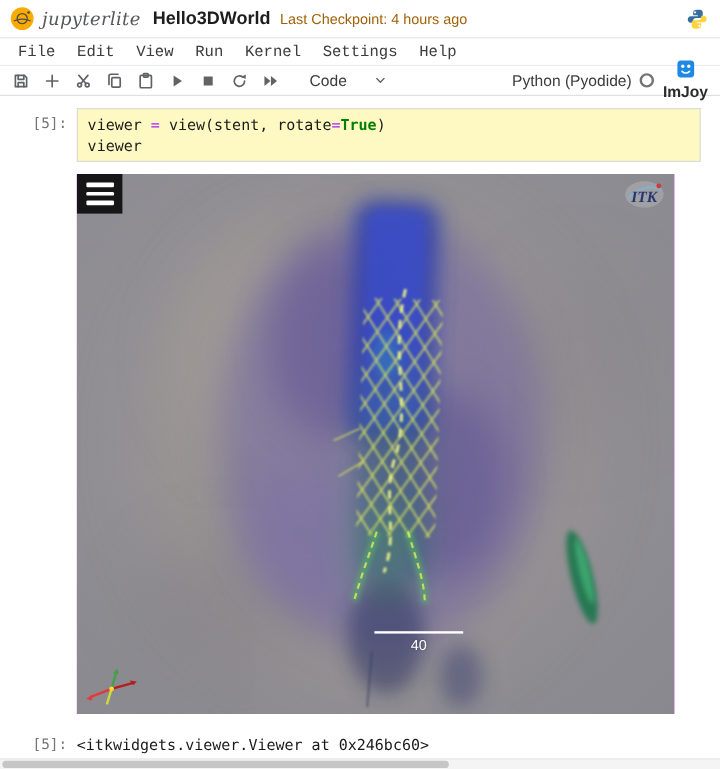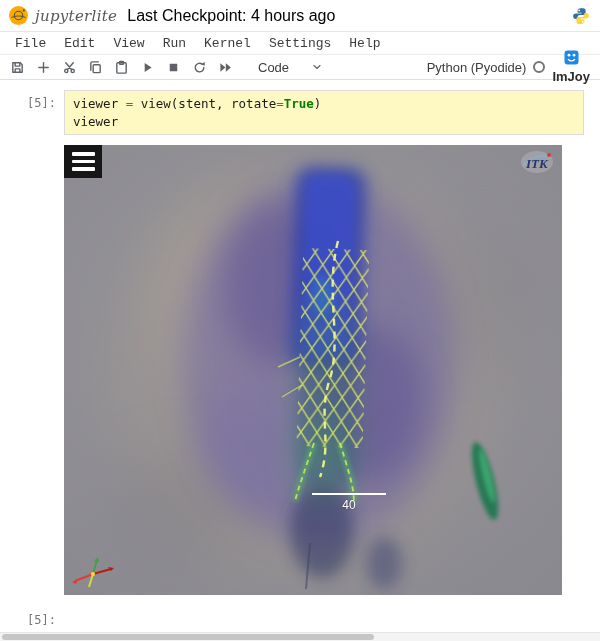--- a/index.html
+++ b/index.html
@@ -14,21 +14,21 @@
     display:flex; align-items:center; height:32px;
     padding:0 10px 0 8px; border-bottom:1px solid #e7e7e7; gap:10px;
   }
   .logo{ display:flex; align-items:center; gap:6px; cursor:pointer; }
   .logo-text{
     font-family:"DejaVu Serif", serif; font-style:italic;
     font-size:15px; color:#55575a; letter-spacing:.3px;
   }
   .title-group{ display:flex; align-items:baseline; gap:8px; }
   .nb-title{ font-size:15px; font-weight:bold; color:#1d1d1d; }
-  .checkpoint{ font-size:16px; color:#000000; }
+  .checkpoint{ font-size:12px; color:#a16207; }
   .topbar-right{ margin-left:auto; display:flex; align-items:center; }
 
   
   .menubar{
     display:flex; align-items:center; height:22px; padding:0 6px;
   }
   .menu-item{
     font-size:13px; color:#3c3c3c; padding:2px 9px; cursor:pointer;font-family:Liberation Mono, monospace;
   }
 
@@ -78,21 +78,21 @@
   .scene{ position:absolute; left:0; top:0; }
   .hamburger{
     position:absolute; left:0; top:0; width:38px; height:33px;
     background:#161616; display:flex; flex-direction:column;
     justify-content:center; align-items:center; gap:4px; cursor:pointer;
   }
   .hamburger .bar{ width:23px; height:3.5px; background:#ffffff; border-radius:1px; }
   .itk-logo{
     position:absolute; top:4px; right:8px; width:34px; height:26px;
   }
-  .scalebar{ position:absolute; left:248px; top:348px; width:74px; text-align:center; }
+  .scalebar{ position:absolute; left:248px; top:381px; width:74px; text-align:center; }
   .scalebar .bar-line{ border-top:2px solid #ffffff; }
   .scalebar .bar-label{
     color:#ffffff; font-size:12px; margin-top:3px;
     text-shadow:0 0 2px rgba(0,0,0,.45);
   }
   .axes{ position:absolute; left:6px; bottom:4px; }
 
   
   .out-row{ margin-top:12px; }
   .out-text{
@@ -117,20 +117,21 @@
   <div class="logo">
     <svg width="21" height="21" viewBox="0 0 21 21">
       <circle cx="10.5" cy="10.5" r="9.5" fill="#f9ab00"></circle>
       <circle cx="10.5" cy="10.5" r="4.2" fill="none" stroke="#4e4e4e" stroke-width="1.1"></circle>
       <path d="M3.5 12.5c4-2 10-2 14 0" fill="none" stroke="#4e4e4e" stroke-width="1"></path>
       <circle cx="15.8" cy="5.4" r="1.1" fill="#4e4e4e"></circle>
     </svg>
     <span class="logo-text">jupyterlite</span>
   </div>
   <div class="title-group">
+    <span class="nb-title">Hello3DWorld</span>
     <span class="checkpoint">Last Checkpoint: 4 hours ago</span>
   </div>
   <div class="topbar-right">
     <svg width="18" height="18" viewBox="0 0 16 16">
       <path d="M7.9 1C5.6 1 5 2 5 3.1V5h3.4v.8H3.3C1.9 5.8 1 6.8 1 8.2s.9 2.4 2.3 2.4H5V9.2C5 7.9 6 7.2 7.2 7.2h3c1.1 0 1.9-.8 1.9-1.9V3.1C12.1 2 11.3 1 9.9 1H7.9z" fill="#366f9f"></path>
       <circle cx="6.4" cy="3" r="0.8" fill="#ffffff"></circle>
       <path d="M8.1 15c2.3 0 2.9-1 2.9-2.1V11H7.6v-.8h5.1c1.4 0 2.3-1 2.3-2.4S14.1 5.4 12.7 5.4H11v1.4c0 1.3-1 2-2.2 2h-3c-1.1 0-1.9.8-1.9 1.9v2.2C3.9 14 4.7 15 6.1 15h2z" fill="#ffd43b"></path>
       <circle cx="9.6" cy="13" r="0.8" fill="#ffffff"></circle>
     </svg>
   </div>
@@ -330,19 +331,20 @@
         <path d="M23 17 L27 3" stroke="#43a047" stroke-width="2"></path>
         <path d="M28 0l-4 4 5 1z" fill="#43a047"></path>
         <path d="M23 17 L19 30" stroke="#cddc39" stroke-width="2"></path>
         <circle cx="23" cy="17" r="2" fill="#fdd835"></circle>
       </svg>
     </div>
   </div>
 
   <div class="row out-row">
     <div class="prompt">[5]:</div>
+    <div class="out-text">&lt;itkwidgets.viewer.Viewer at 0x246bc60&gt;</div>
   </div>
 
 </main>
 
 <div class="hscrollbar">
   <div class="thumb"></div>
 </div>
 
 </body></html>

